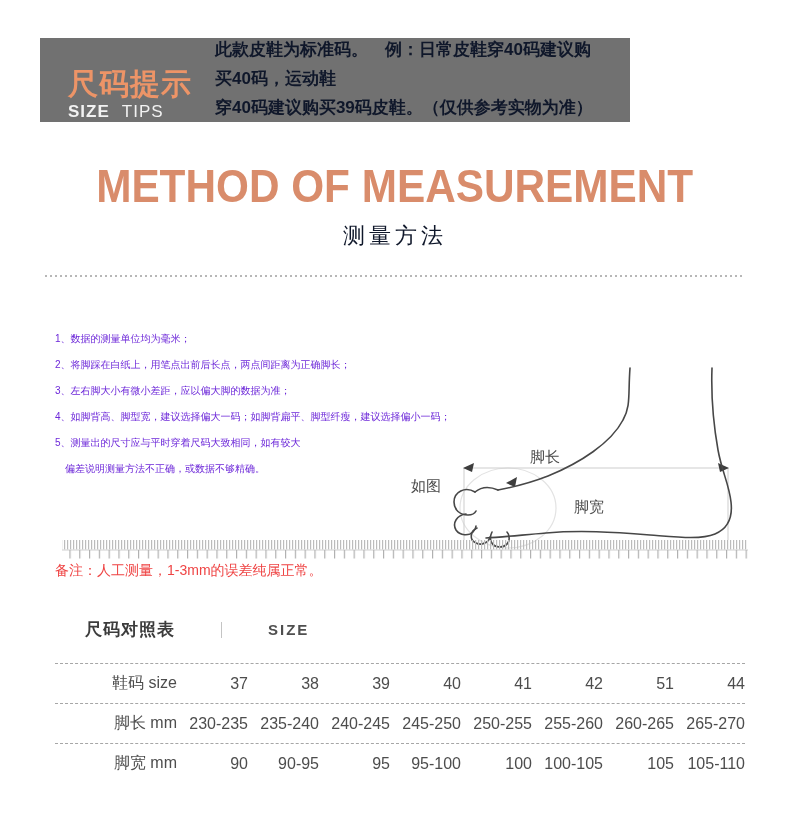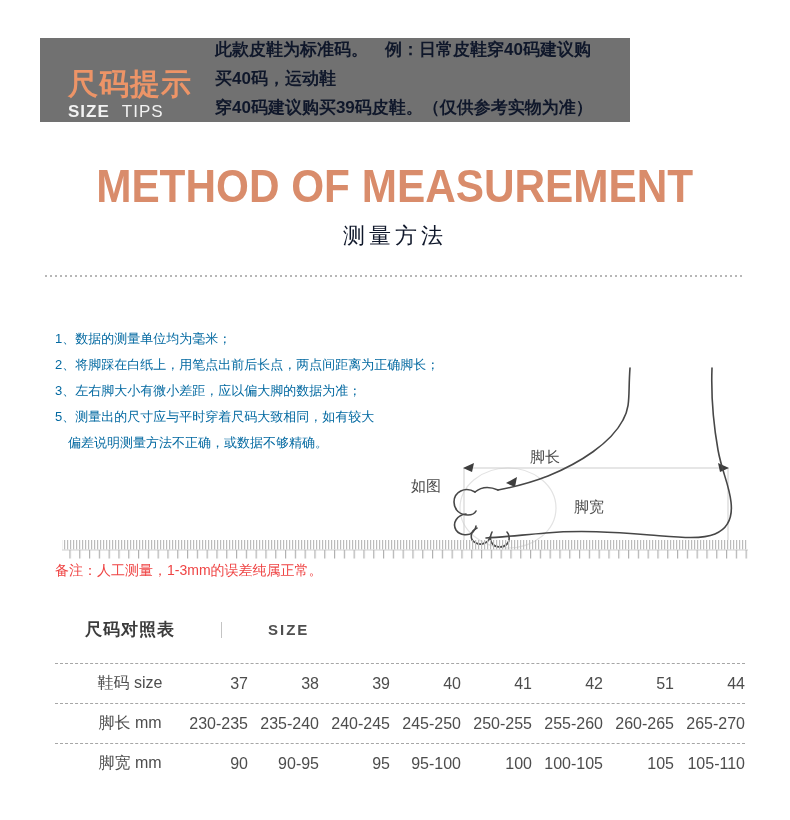--- a/index.html
+++ b/index.html
@@ -30,35 +30,35 @@
     position:absolute;left:0;top:221px;width:100%;text-align:center;
     font-size:22px;color:#0f172a;letter-spacing:4px;
   }
   .dotted-sep{
     position:absolute;left:45px;top:275px;width:697px;height:2px;
     background:repeating-linear-gradient(90deg,#b7b7b7 0 2px,transparent 2px 5px);
   }
   
   .notes-list{
     position:absolute;left:55px;top:326px;width:600px;
-    font-size:13px;color:#0369a1;line-height:26px;white-space:pre;
+    font-size:10px;color:#6d28d9;line-height:26px;white-space:pre;
   }
   
   .diagram{position:absolute;left:40px;top:300px;width:710px;height:262px;}
   .diagram text{font-family:"Liberation Sans","DejaVu Sans",sans-serif;}
   
   .remark{position:absolute;left:55px;top:562px;font-size:14px;color:#ef4444;}
   
   .chart-title{position:absolute;left:85px;top:618px;display:flex;align-items:center;gap:28px;}
   .chart-title-cn{font-size:17px;font-weight:bold;color:#3c3c3c;letter-spacing:1px;}
   .chart-title-bar{width:1px;height:16px;background:#c4c4c4;margin:0 18px;}
   .chart-title-en{font-size:15px;font-weight:bold;color:#4f4f4f;letter-spacing:2px;}
   .size-table{position:absolute;left:55px;top:663px;width:690px;}
   .t-row{display:flex;align-items:center;height:39px;border-top:1px dashed #a6a6a6;font-size:16px;color:#4d4d4d;}
-  .t-label{width:122px;box-sizing:border-box;padding-left:28px;text-align:center;}
+  .t-label{width:122px;box-sizing:border-box;padding-left:28px;text-align:right;}
   .t-cell{flex:1;text-align:right;}
 </style>
 </head>
 <body>
 
 <div class="page">
 
   <div class="tip-banner">
     <div class="tip-title">
       <div class="tip-title-cn">尺码提示</div>
@@ -71,21 +71,21 @@
       <span>穿40码建议购买39码皮鞋。（仅供参考实物为准）</span>
     </div>
   </div>
 
   <div class="main-title">
     <h1>METHOD OF MEASUREMENT</h1>
   </div>
   <div class="sub-title">测量方法</div>
   <div class="dotted-sep"></div>
 
-  <div class="notes-list"><div>1、数据的测量单位均为毫米；</div><div>2、将脚踩在白纸上，用笔点出前后长点，两点间距离为正确脚长；</div><div>3、左右脚大小有微小差距，应以偏大脚的数据为准；</div><div>5、测量出的尺寸应与平时穿着尺码大致相同，如有较大</div><div>　偏差说明测量方法不正确，或数据不够精确。</div></div>
+  <div class="notes-list"><div>1、数据的测量单位均为毫米；</div><div>2、将脚踩在白纸上，用笔点出前后长点，两点间距离为正确脚长；</div><div>3、左右脚大小有微小差距，应以偏大脚的数据为准；</div><div>4、如脚背高、脚型宽，建议选择偏大一码；如脚背扁平、脚型纤瘦，建议选择偏小一码；</div><div>5、测量出的尺寸应与平时穿着尺码大致相同，如有较大</div><div>　偏差说明测量方法不正确，或数据不够精确。</div></div>
 
   <svg class="diagram" viewBox="0 0 710 262" xmlns="http://www.w3.org/2000/svg">
     <defs>
       <pattern id="denseTicks" width="3" height="10" patternUnits="userSpaceOnUse">
         <rect x="0" y="0" width="1.2" height="10" fill="#bcbcbc"></rect>
       </pattern>
       <pattern id="coarseTicks" width="9.8" height="9" patternUnits="userSpaceOnUse">
         <rect x="0" y="0" width="1.2" height="9" fill="#b0b0b0"></rect>
       </pattern>
     </defs>

